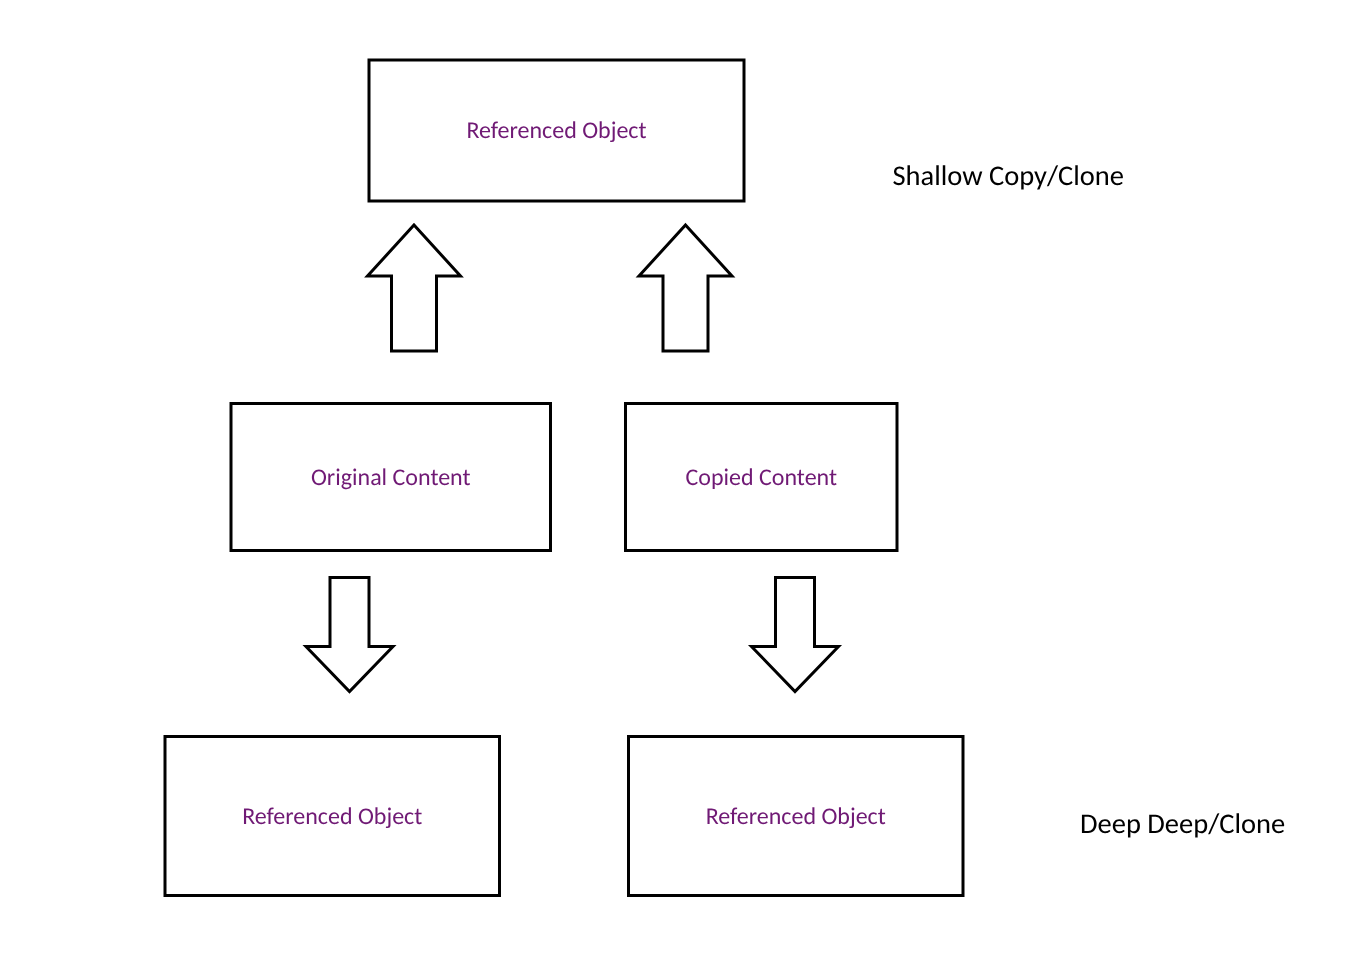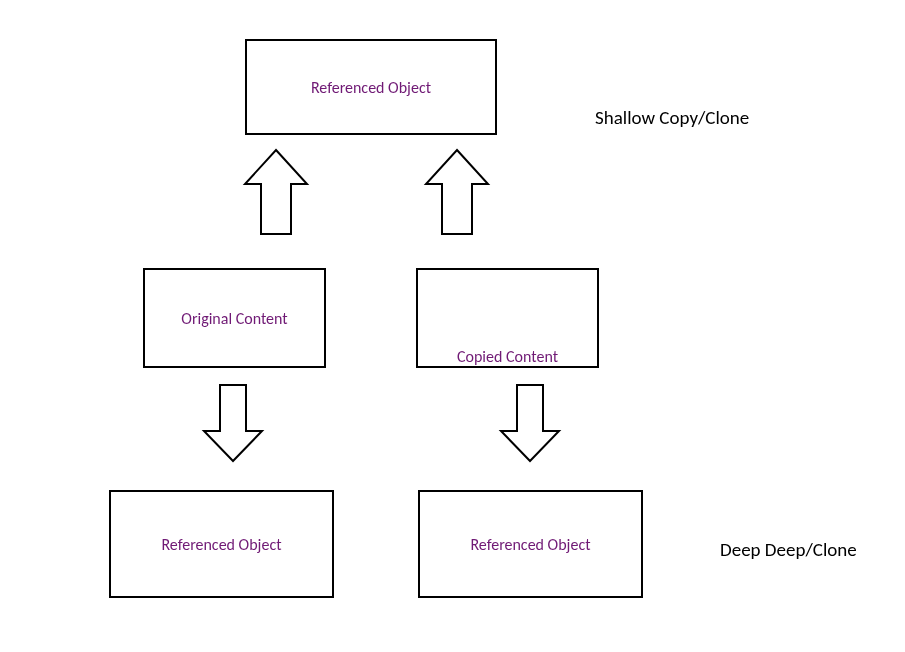--- a/index.html
+++ b/index.html
@@ -47,25 +47,25 @@
     <path d="M35 2 L66 36 L50 36 L50 86 L20 86 L20 36 L4 36 Z" fill="#fff" stroke="#000" stroke-width="2"></path>
   </svg>
 </div>
 
 <div class="arrow-up" style="left:422px; top:148px;">
   <svg width="70" height="90" viewBox="0 0 70 90">
     <path d="M35 2 L66 36 L50 36 L50 86 L20 86 L20 36 L4 36 Z" fill="#fff" stroke="#000" stroke-width="2"></path>
   </svg>
 </div>
 
-<div class="box" style="left:143px; top:268px; width:183px; height:100px;">
+<div class="box" style="left:153px; top:268px; width:215px; height:100px;">
   <span>Original Content</span>
 </div>
 
-<div class="box" style="left:416px; top:268px; width:183px; height:100px;align-items:flex-end;">
+<div class="box" style="left:416px; top:268px; width:183px; height:100px;">
   <span>Copied Content</span>
 </div>
 
 <div class="arrow-down" style="left:200px; top:383px;">
   <svg width="66" height="82" viewBox="0 0 66 82">
     <path d="M20 2 L46 2 L46 48 L62 48 L33 78 L4 48 L20 48 Z" fill="#fff" stroke="#000" stroke-width="2"></path>
   </svg>
 </div>
 
 <div class="arrow-down" style="left:497px; top:383px;">

